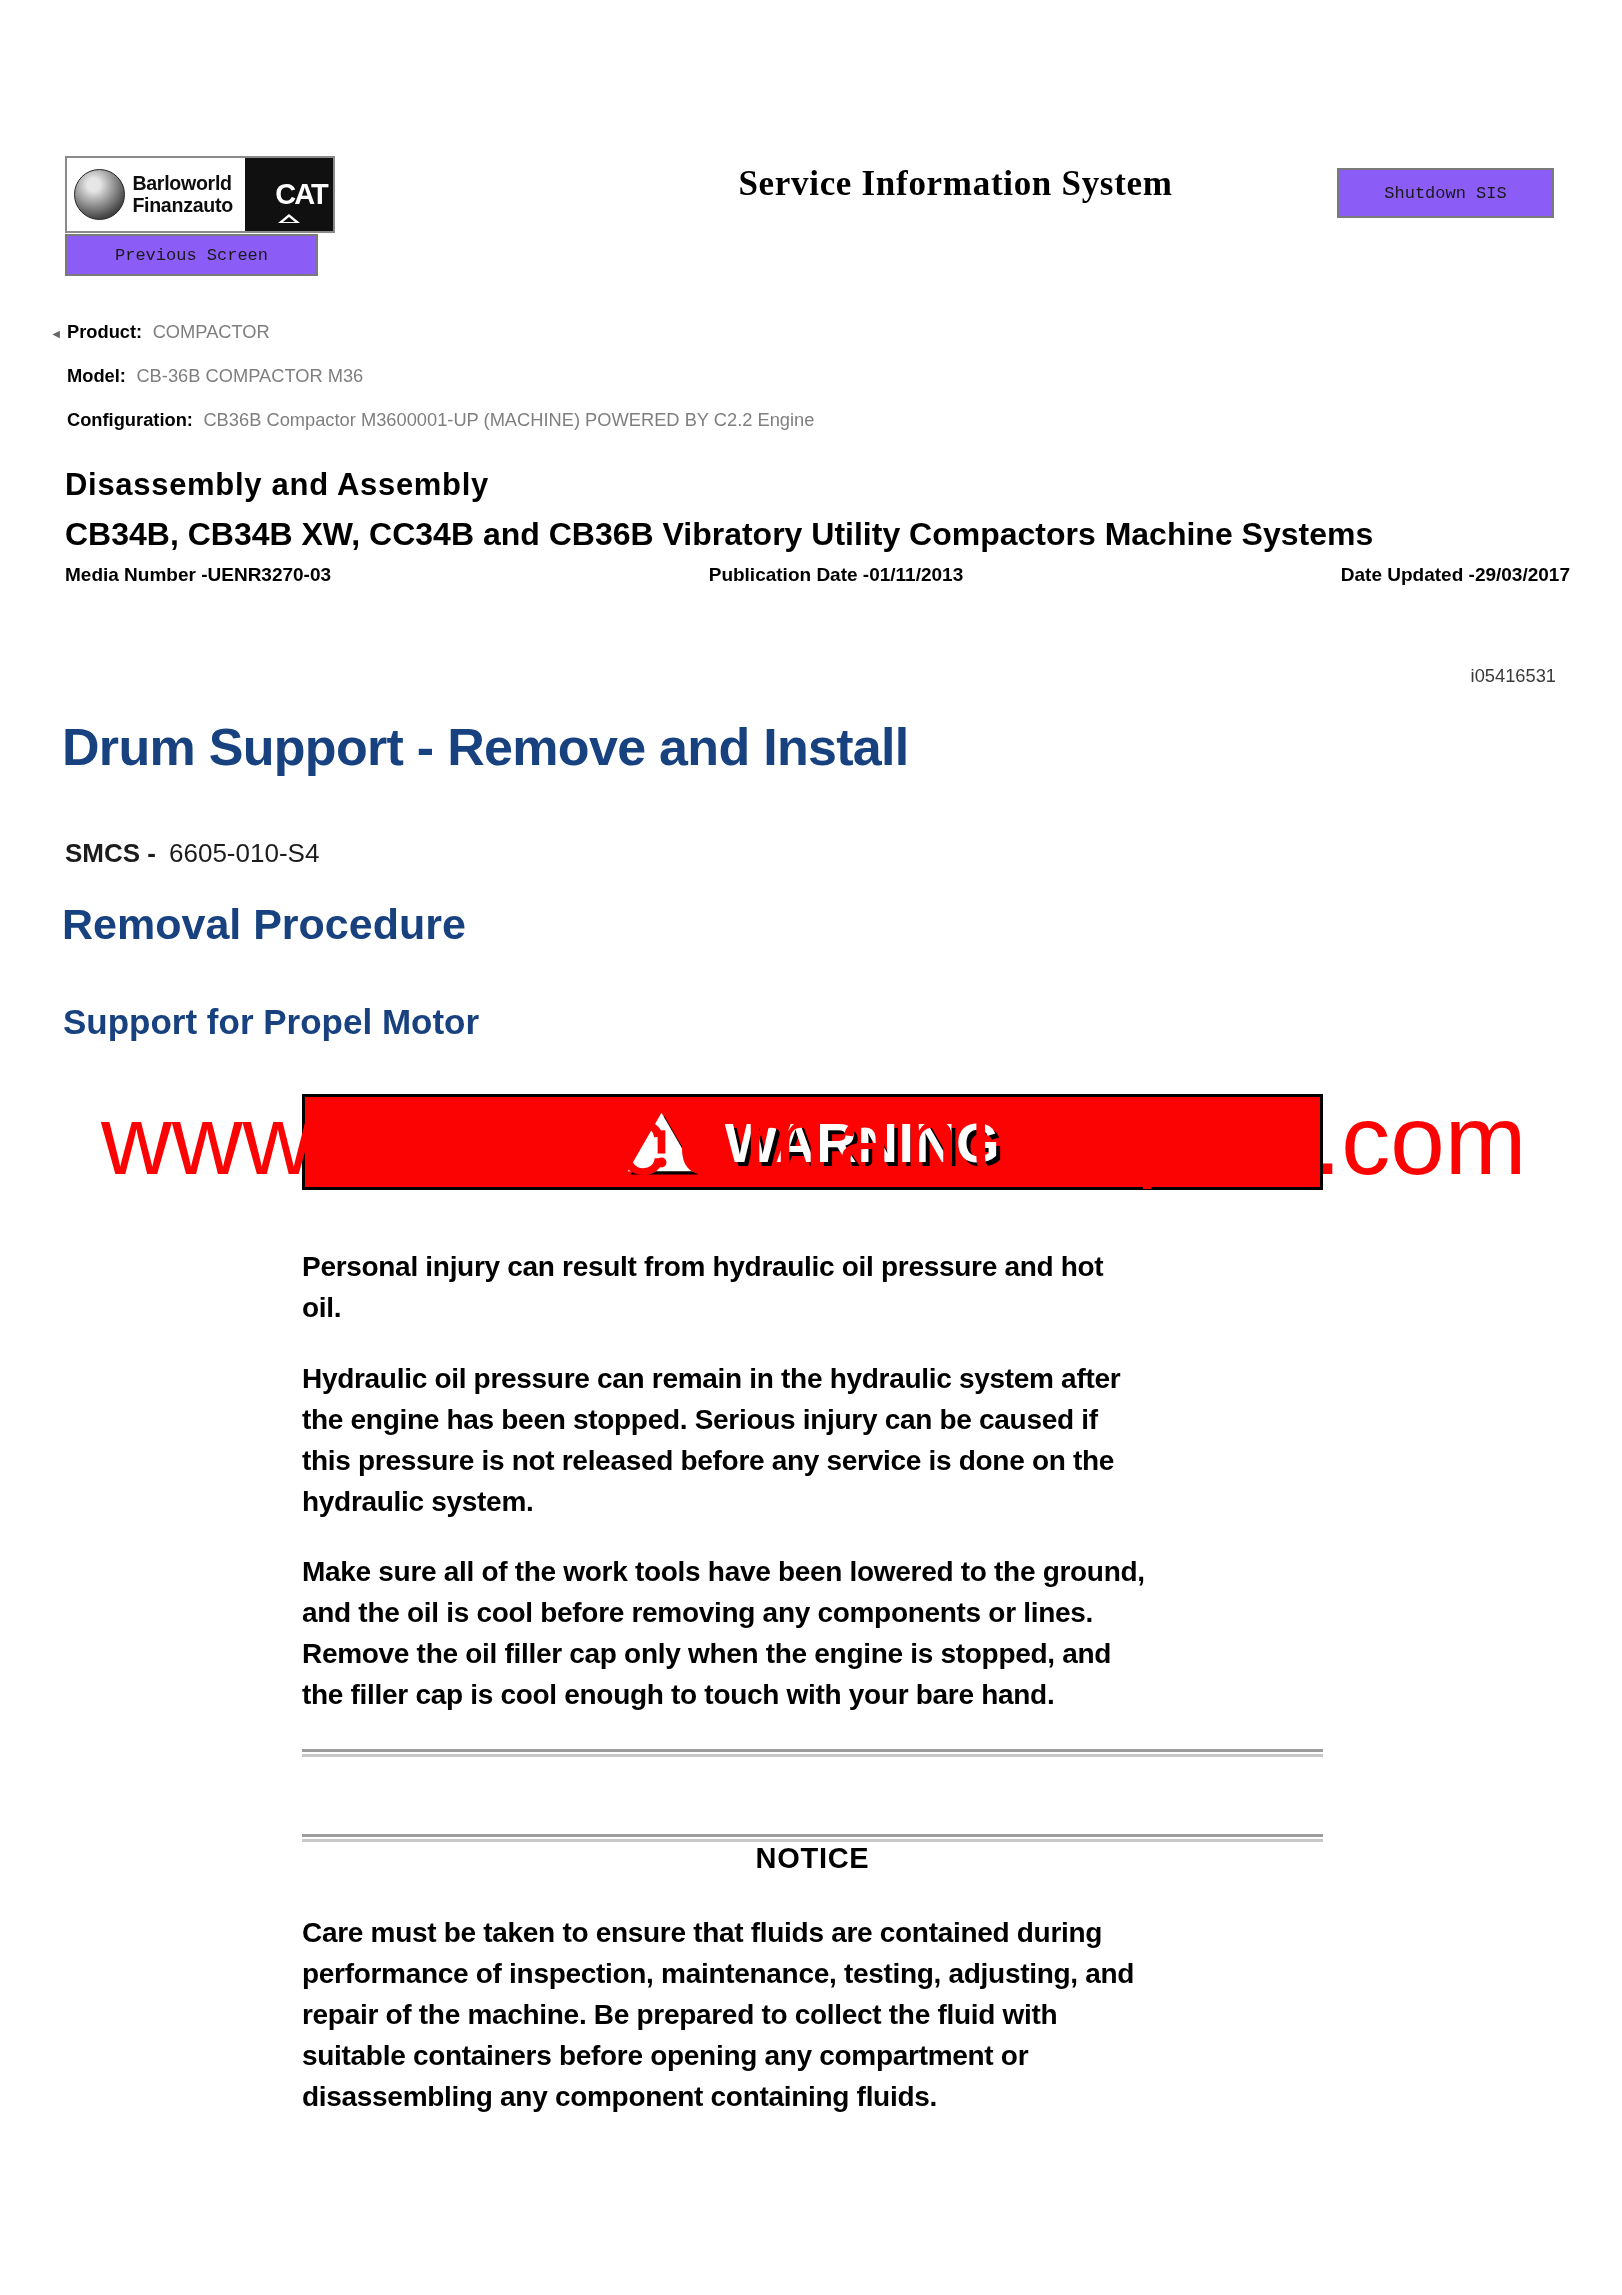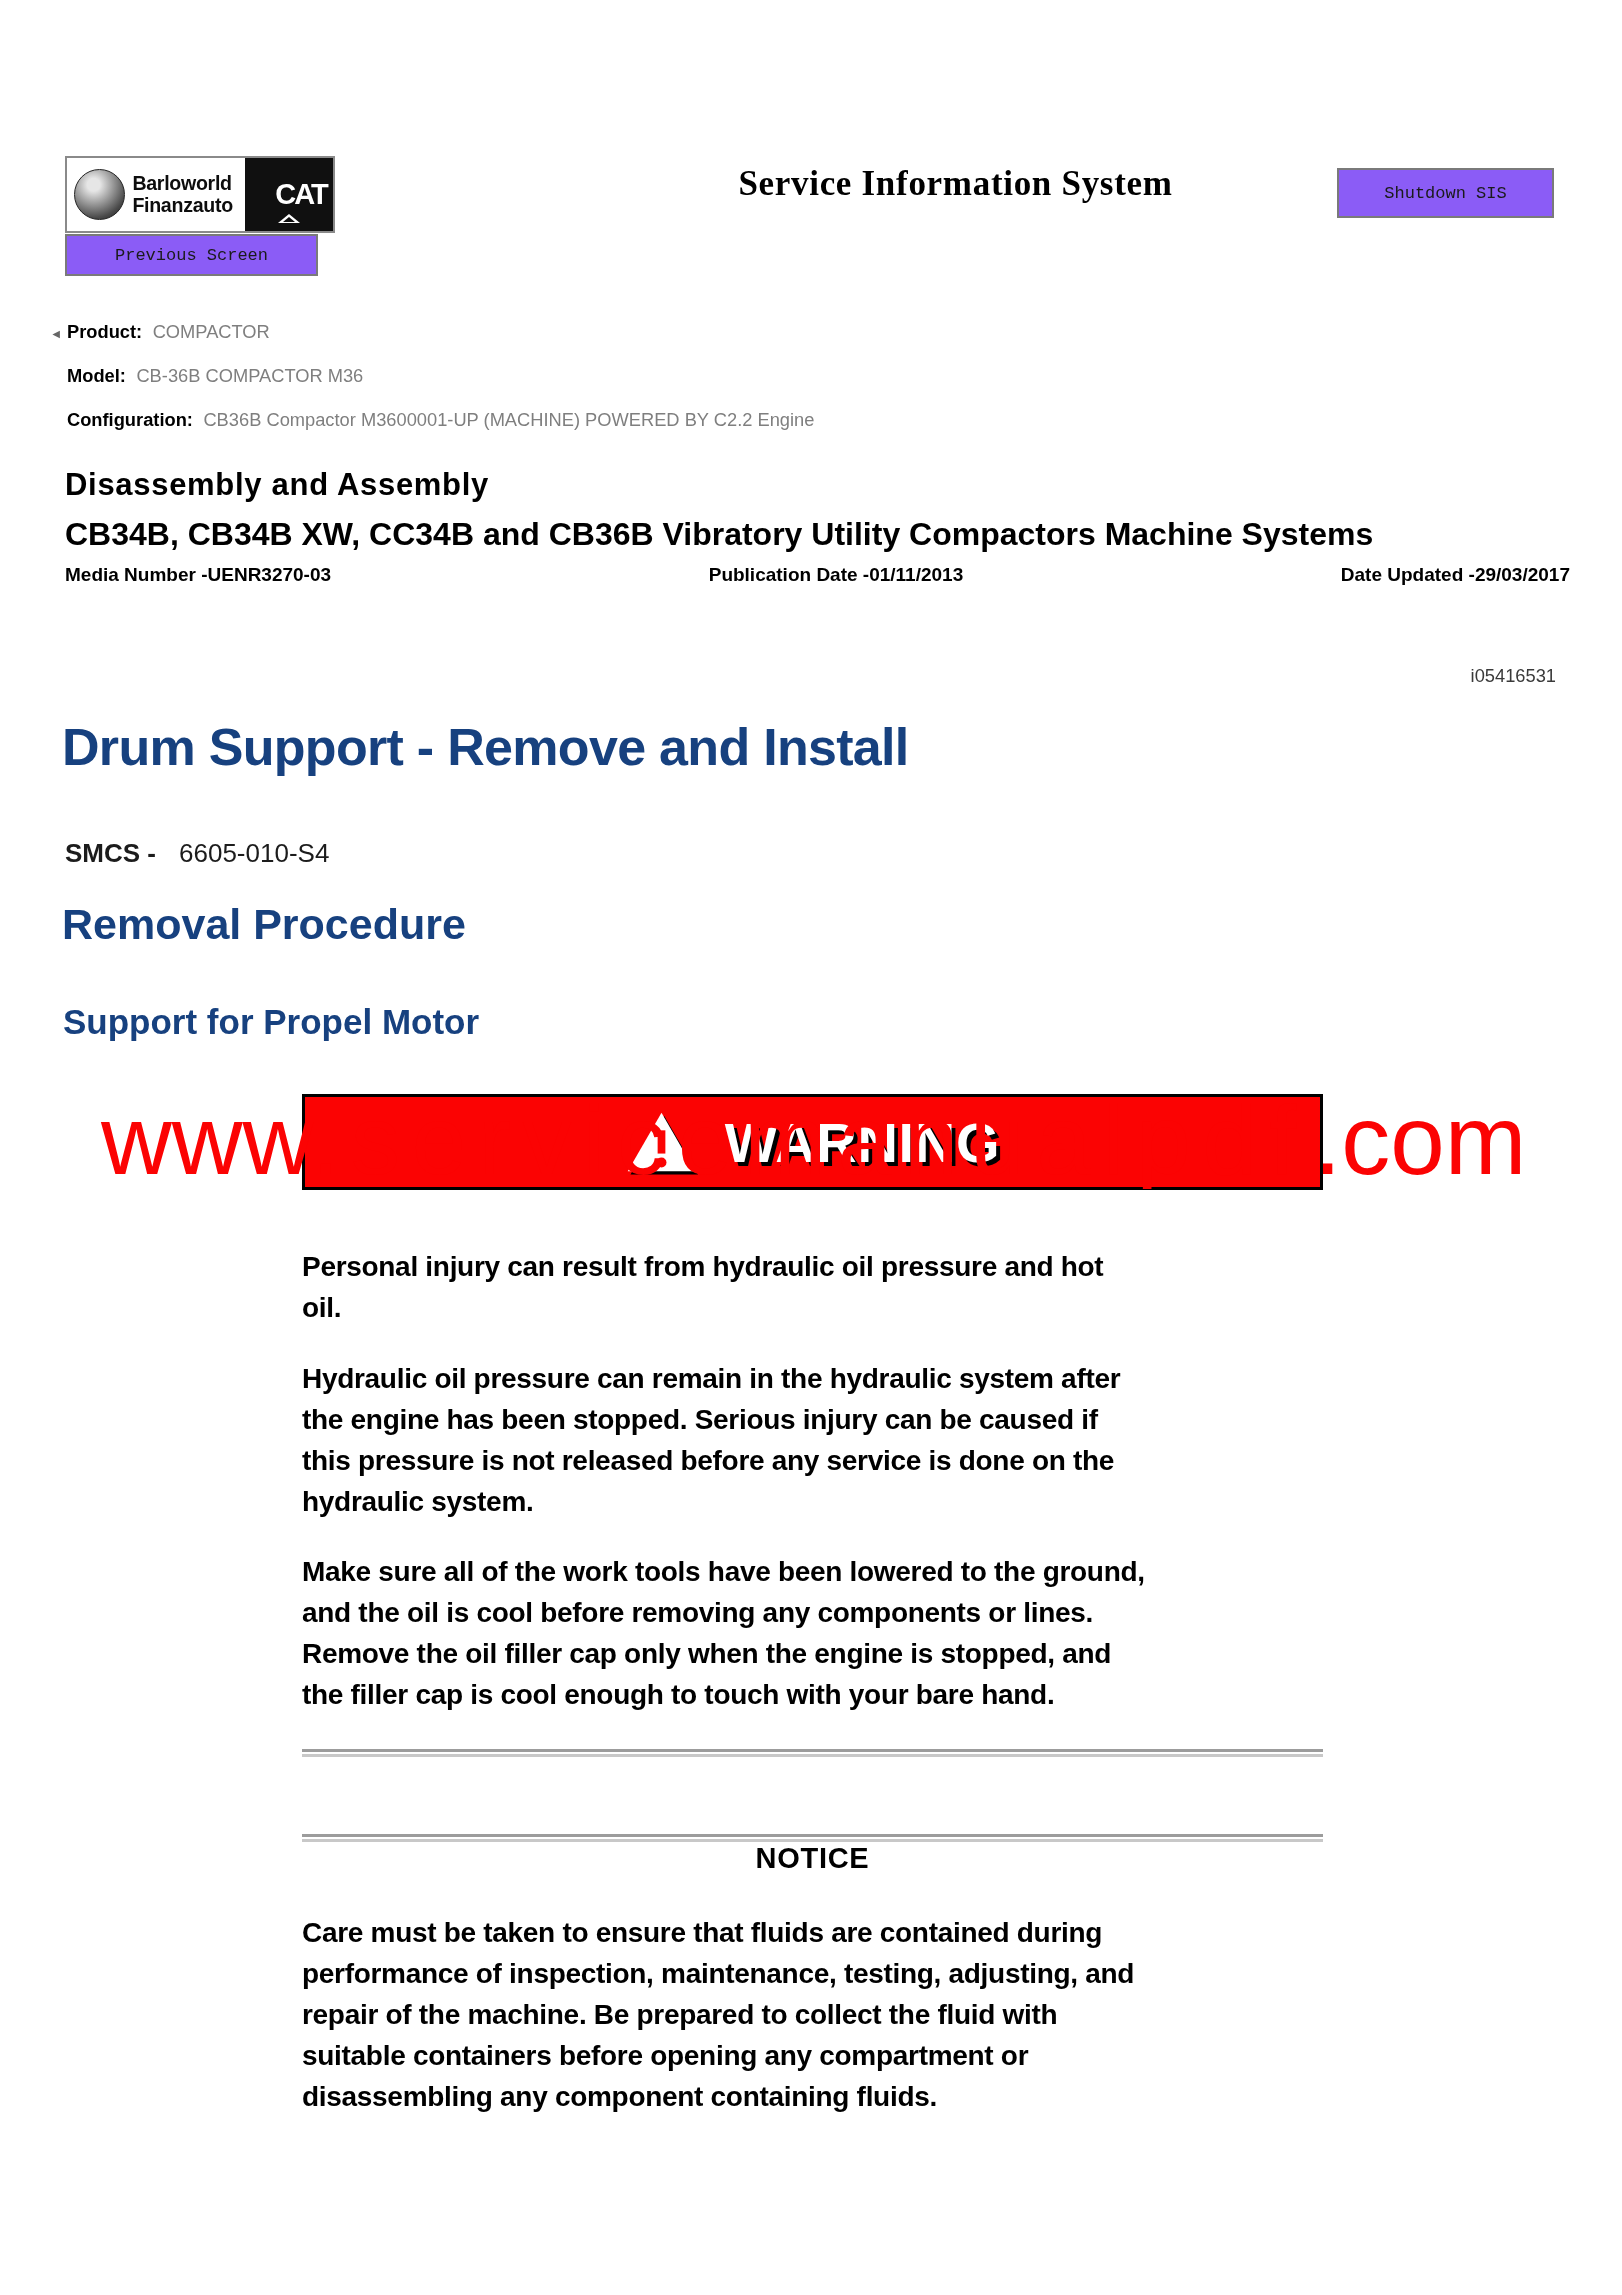--- a/index.html
+++ b/index.html
@@ -63,21 +63,21 @@
   .docsec{position:absolute;left:65px;top:467px;}
   .sec1{font-weight:bold;font-size:31px;letter-spacing:0.7px;}
   .sec2{font-weight:bold;font-size:32px;margin-top:13px;white-space:nowrap;}
   .media-row{
     position:absolute;left:65px;top:564px;width:1505px;
     display:flex;justify-content:space-between;font-weight:bold;font-size:19px;
   }
   .docid{position:absolute;top:665px;right:67px;font-size:18.3px;color:#3a3a3a;}
   h1.doc-h1{position:absolute;left:62px;top:717px;margin:0;font-size:52px;font-weight:bold;color:var(--blue);letter-spacing:-0.7px;}
   .smcs{position:absolute;left:65px;top:838px;font-size:26px;color:#1c1c1c;}
-  .smcs-label{font-weight:bold;margin-right:23px;}
+  .smcs-label{font-weight:bold;margin-right:13px;}
   h2.doc-h2{position:absolute;left:62px;top:900px;margin:0;font-size:43px;font-weight:bold;color:var(--blue);}
   h3.doc-h3{position:absolute;left:63px;top:1002px;margin:0;font-size:35px;font-weight:bold;color:var(--blue);}
   
   .main-col{position:absolute;left:302px;top:1094px;width:1021px;}
   .warn-banner{
     height:96px;background:var(--red);border:3.9px solid #000;box-sizing:border-box;
     display:flex;align-items:center;justify-content:center;gap:27px;position:relative;
   }
   .warn-word{
     font-size:56px;font-weight:bold;color:#fff;letter-spacing:0.7px;

